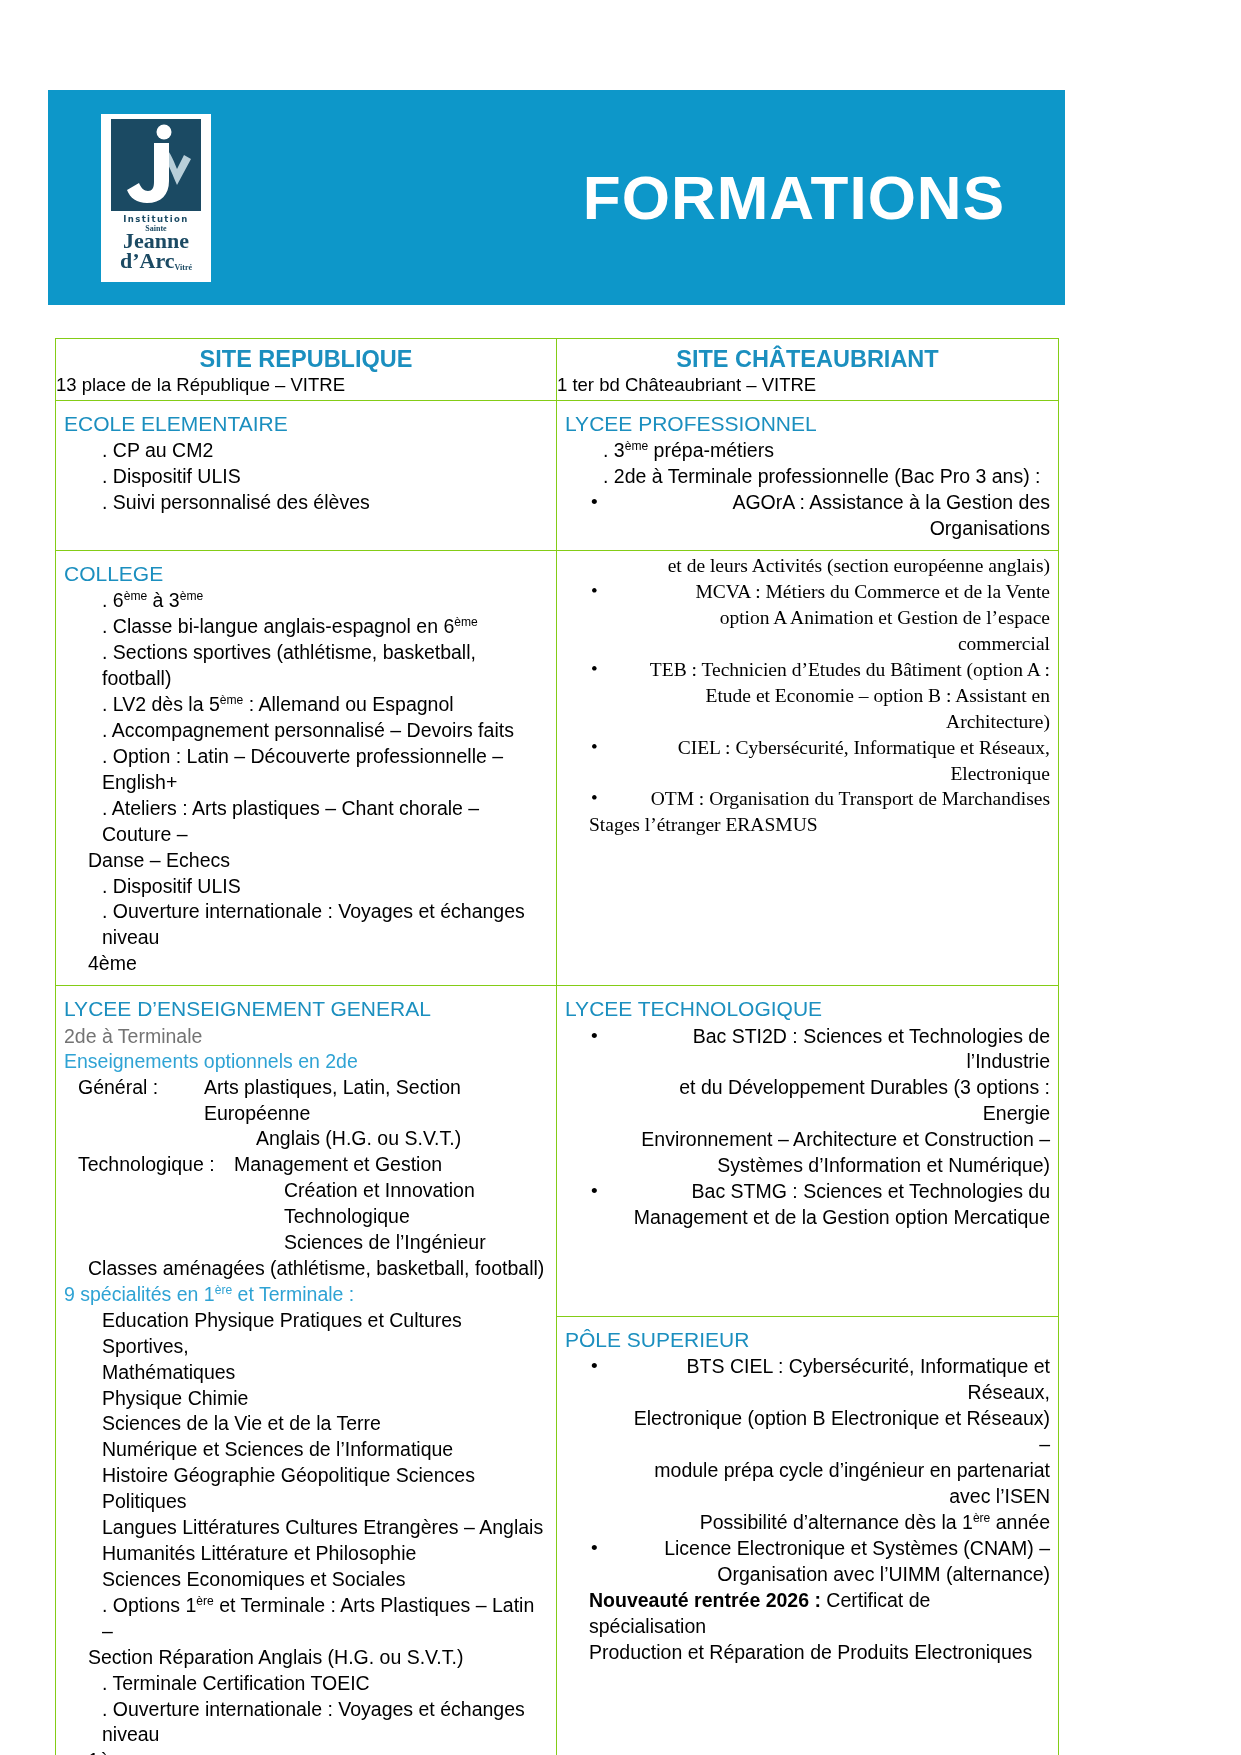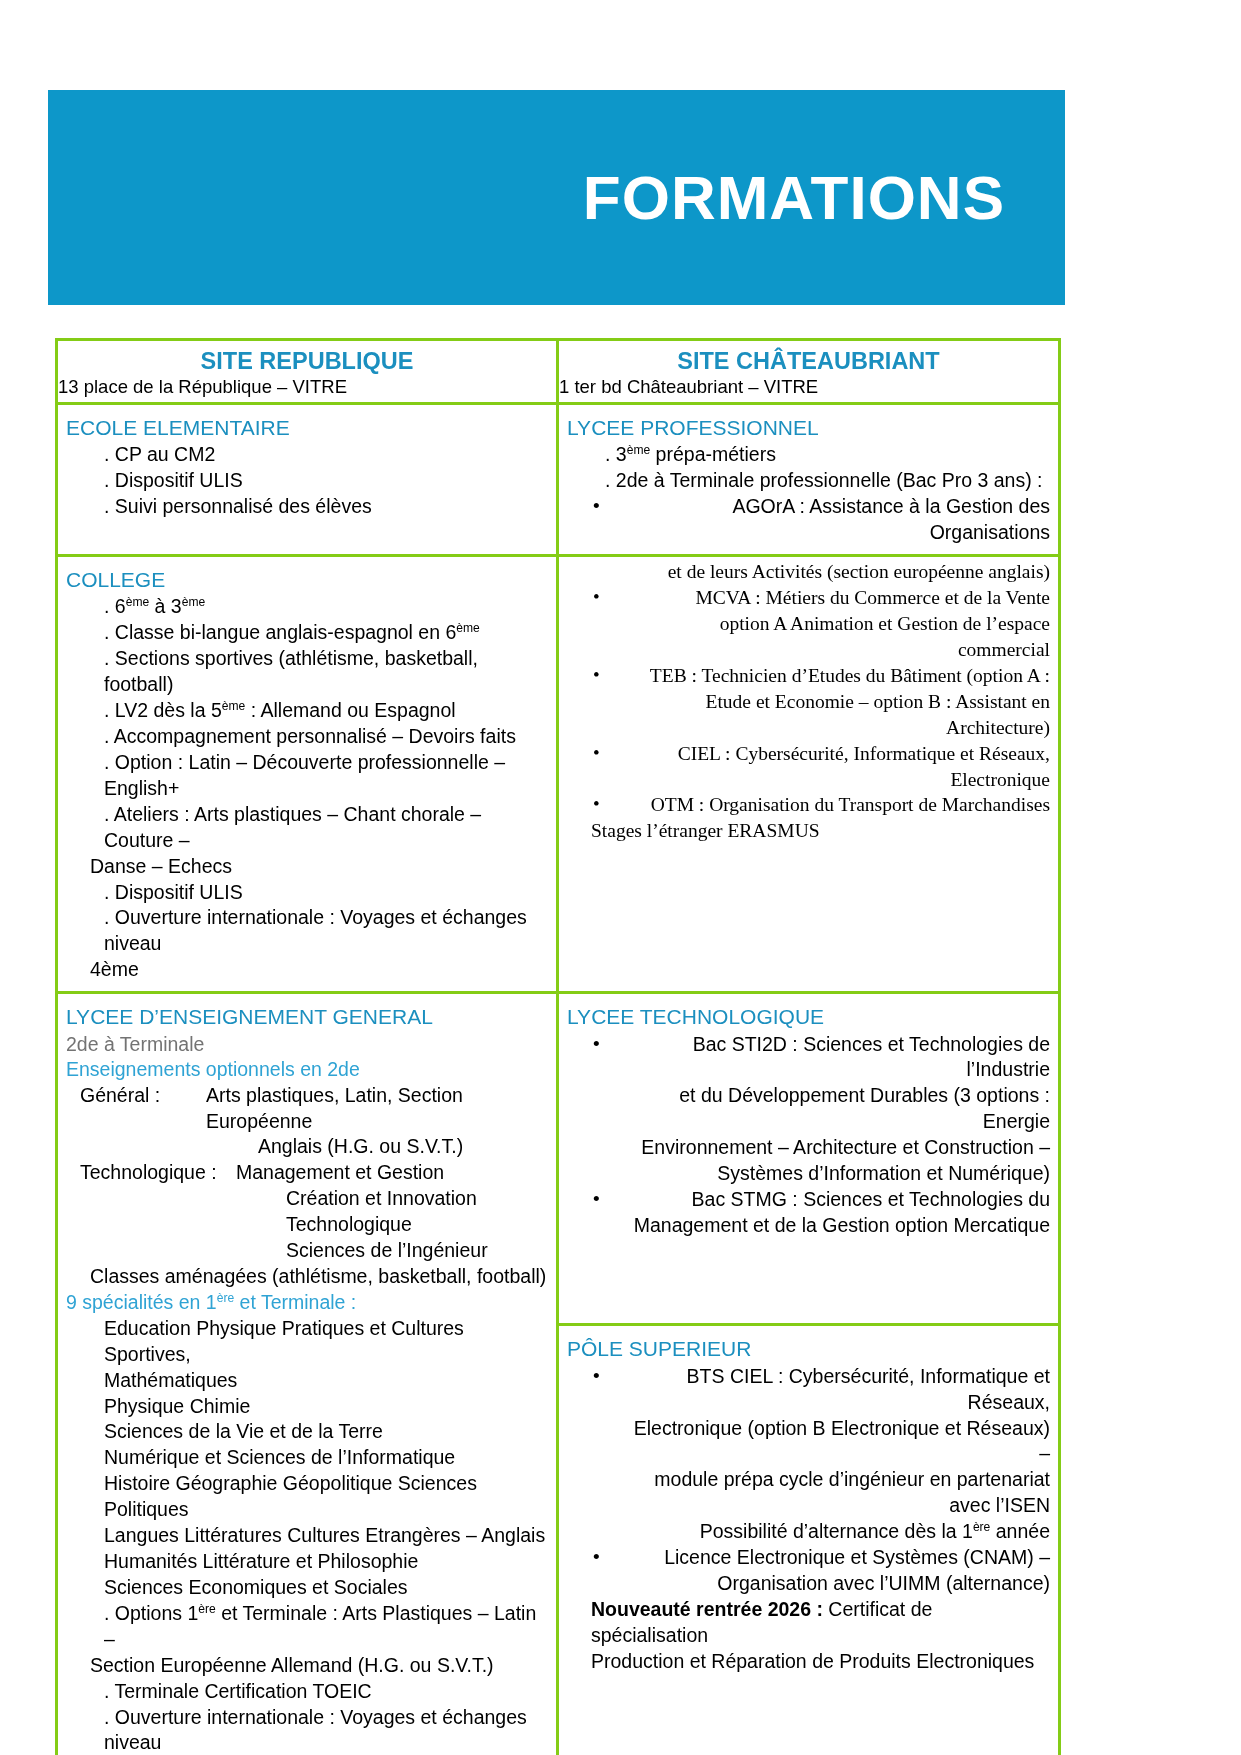--- a/index.html
+++ b/index.html
@@ -102,21 +102,21 @@
   
   .tbl {
     position: absolute;
     left: 55px;
     top: 338px;
     width: 1003px;
     border-collapse: collapse;
     table-layout: fixed;
   }
   .tbl td {
-    border: 3px solid #84cc16;
+    border: 1px solid #84cc16;
     vertical-align: top;
     padding: 0;
   }
   .col-l { width: 501px; }
   .col-r { width: 502px; }
 
   .cell-pad { padding: 6px 8px 8px 8px; }
 
   .site-head {
     text-align: center;
@@ -189,20 +189,36 @@
   .genval { flex: 1; }
   .genval2 { padding-left: 168px; }
   .genval3 { padding-left: 196px; }
 </style>
 </head>
 <body>
 
 <div class="page">
 
   <div class="banner">
+    <div class="logo-box">
+      <span class="logo-mark">
+        <svg width="90" height="92" viewBox="0 0 90 92" xmlns="http://www.w3.org/2000/svg">
+          <rect x="0" y="0" width="90" height="92" fill="#1b4a63"></rect>
+          <circle cx="53" cy="13" r="7.5" fill="#ffffff"></circle>
+          <path d="M50 24 C58 30 62 40 66 50 L73 36 L80 40 L66 66 C60 52 54 36 46 28 Z" fill="#b9cfd9"></path>
+          <path d="M43 24 L58 24 L58 62 C58 76 50 84 36 84 C26 84 19 79 16 71 L28 64 C30 69 33 72 37 72 C41 72 43 69 43 63 Z" fill="#ffffff"></path>
+        </svg>
+      </span>
+      <span class="logo-inst">Institution</span>
+      <span class="logo-sainte">Sainte</span>
+      <span class="logo-name">
+        <span>Jeanne</span><br>
+        <span>d’Arc</span><span class="vitre">Vitré</span>
+      </span>
+    </div>
     <div class="banner-title">FORMATIONS</div>
   </div>
 
   <table class="tbl">
     <colgroup>
         <col class="col-l">
         <col class="col-r">
       </colgroup>
     <tbody>
 
@@ -301,21 +317,21 @@
             <div class="line ind1">Mathématiques</div>
             <div class="line ind1">Physique Chimie</div>
             <div class="line ind1">Sciences de la Vie et de la Terre</div>
             <div class="line ind1">Numérique et Sciences de l’Informatique</div>
             <div class="line ind1">Histoire Géographie Géopolitique Sciences Politiques</div>
             <div class="line ind1">Langues Littératures Cultures Etrangères – Anglais</div>
             <div class="line ind1">Humanités Littérature et Philosophie</div>
             <div class="line ind1">Sciences Economiques et Sociales</div>
 
             <div class="line ind1">. Options 1<sup>ère</sup> et Terminale : Arts Plastiques – Latin –</div>
-            <div class="line">Section Européenne Allemand (H.G. ou S.V.T.)</div>
+            <div class="line">Section Réparation Anglais (H.G. ou S.V.T.)</div>
             <div class="line ind1">. Terminale Certification TOEIC</div>
             <div class="line ind1">. Ouverture internationale : Voyages et échanges niveau</div>
             <div class="line">1ère</div>
           </div>
         </td>
         <td>
           <div class="cell-pad">
             <div class="sec-title">LYCEE TECHNOLOGIQUE</div>
             <ul class="bullets">
               <li>Bac STI2D : Sciences et Technologies de l’Industrie</li>

